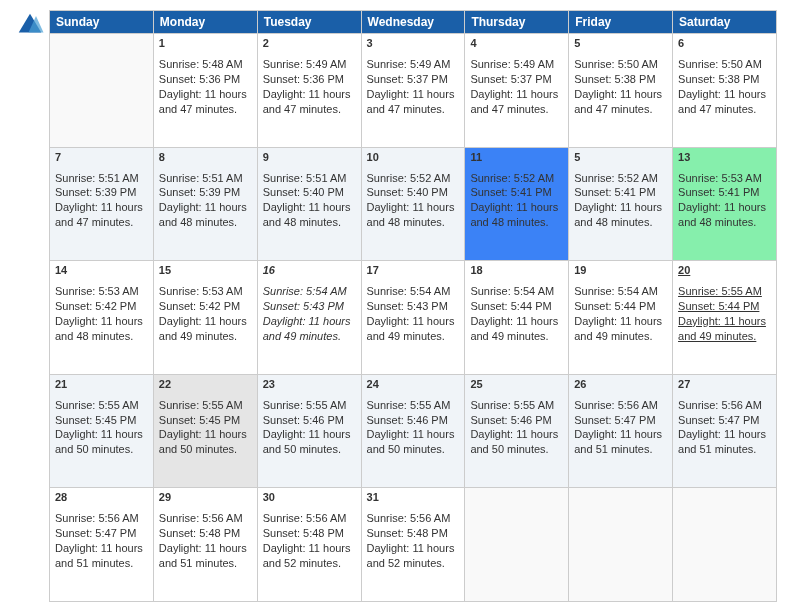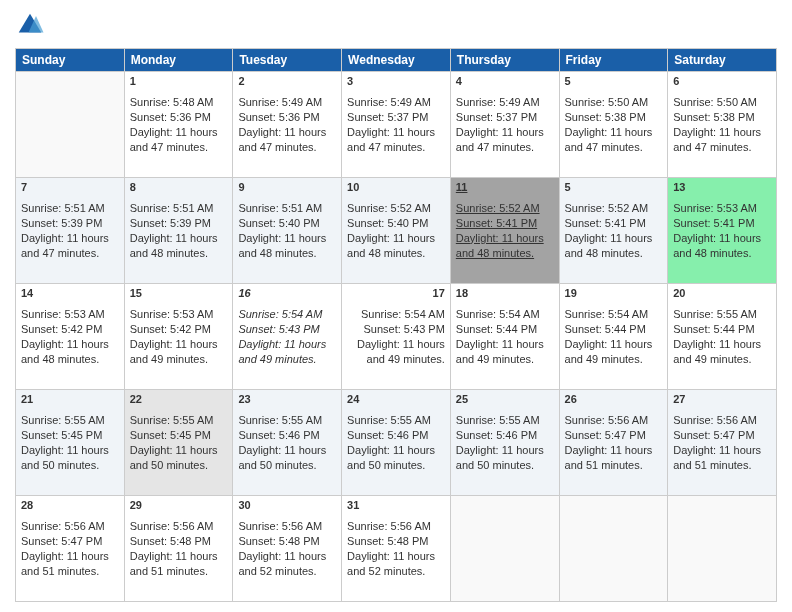--- a/index.html
+++ b/index.html
@@ -8,21 +8,21 @@
       height: 612px;
       font-family: Arial, sans-serif;
       background: #fff;
       overflow: hidden;
     }
     .page {
       width: 792px;
       height: 612px;
       padding: 10px 15px;
       display: flex;
-      flex-direction: column;
+      flex-direction: row;
     }
     .header {
       display: flex;
       justify-content: space-between;
       align-items: flex-start;
       margin-bottom: 8px;
     }
     .logo {
       display: flex;
       align-items: center;
@@ -203,21 +203,21 @@
 Daylight: 11 hours
 and 48 minutes.</div>
           </td>
           <td style="background-color: rgb(240, 244, 248);">
             <span class="day-number">10</span>
             <div class="day-info" style="white-space: pre-line;">Sunrise: 5:52 AM
 Sunset: 5:40 PM
 Daylight: 11 hours
 and 48 minutes.</div>
           </td>
-          <td style="background-color: #a3a3a3; text-decoration: underline;">
+          <td style="background-color: #3b82f6;">
             <span class="day-number">11</span>
             <div class="day-info" style="white-space: pre-line;">Sunrise: 5:52 AM
 Sunset: 5:41 PM
 Daylight: 11 hours
 and 48 minutes.</div>
           </td>
           <td style="background-color: rgb(240, 244, 248);">
             <span class="day-number">5</span>
             <div class="day-info" style="white-space: pre-line;">Sunrise: 5:52 AM
 Sunset: 5:41 PM
@@ -247,42 +247,42 @@
 Daylight: 11 hours
 and 49 minutes.</div>
           </td>
           <td style="background-color: rgb(255, 255, 255); font-style: italic;">
             <span class="day-number">16</span>
             <div class="day-info" style="white-space: pre-line;">Sunrise: 5:54 AM
 Sunset: 5:43 PM
 Daylight: 11 hours
 and 49 minutes.</div>
           </td>
-          <td style="background-color: rgb(255, 255, 255); text-align: right;">
+          <td style="background-color: rgb(255, 255, 255);">
             <span class="day-number">17</span>
             <div class="day-info" style="white-space: pre-line;">Sunrise: 5:54 AM
 Sunset: 5:43 PM
 Daylight: 11 hours
 and 49 minutes.</div>
           </td>
           <td style="background-color: rgb(255, 255, 255);">
             <span class="day-number">18</span>
             <div class="day-info" style="white-space: pre-line;">Sunrise: 5:54 AM
 Sunset: 5:44 PM
 Daylight: 11 hours
 and 49 minutes.</div>
           </td>
           <td style="background-color: rgb(255, 255, 255);">
             <span class="day-number">19</span>
             <div class="day-info" style="white-space: pre-line;">Sunrise: 5:54 AM
 Sunset: 5:44 PM
 Daylight: 11 hours
 and 49 minutes.</div>
           </td>
-          <td style="background-color: rgb(255, 255, 255);">
+          <td style="background-color: rgb(255, 255, 255); text-decoration: underline;">
             <span class="day-number">20</span>
             <div class="day-info" style="white-space: pre-line;">Sunrise: 5:55 AM
 Sunset: 5:44 PM
 Daylight: 11 hours
 and 49 minutes.</div>
           </td>
         </tr>
         <tr>
           <td style="background-color: rgb(240, 244, 248);">
             <span class="day-number">21</span>

